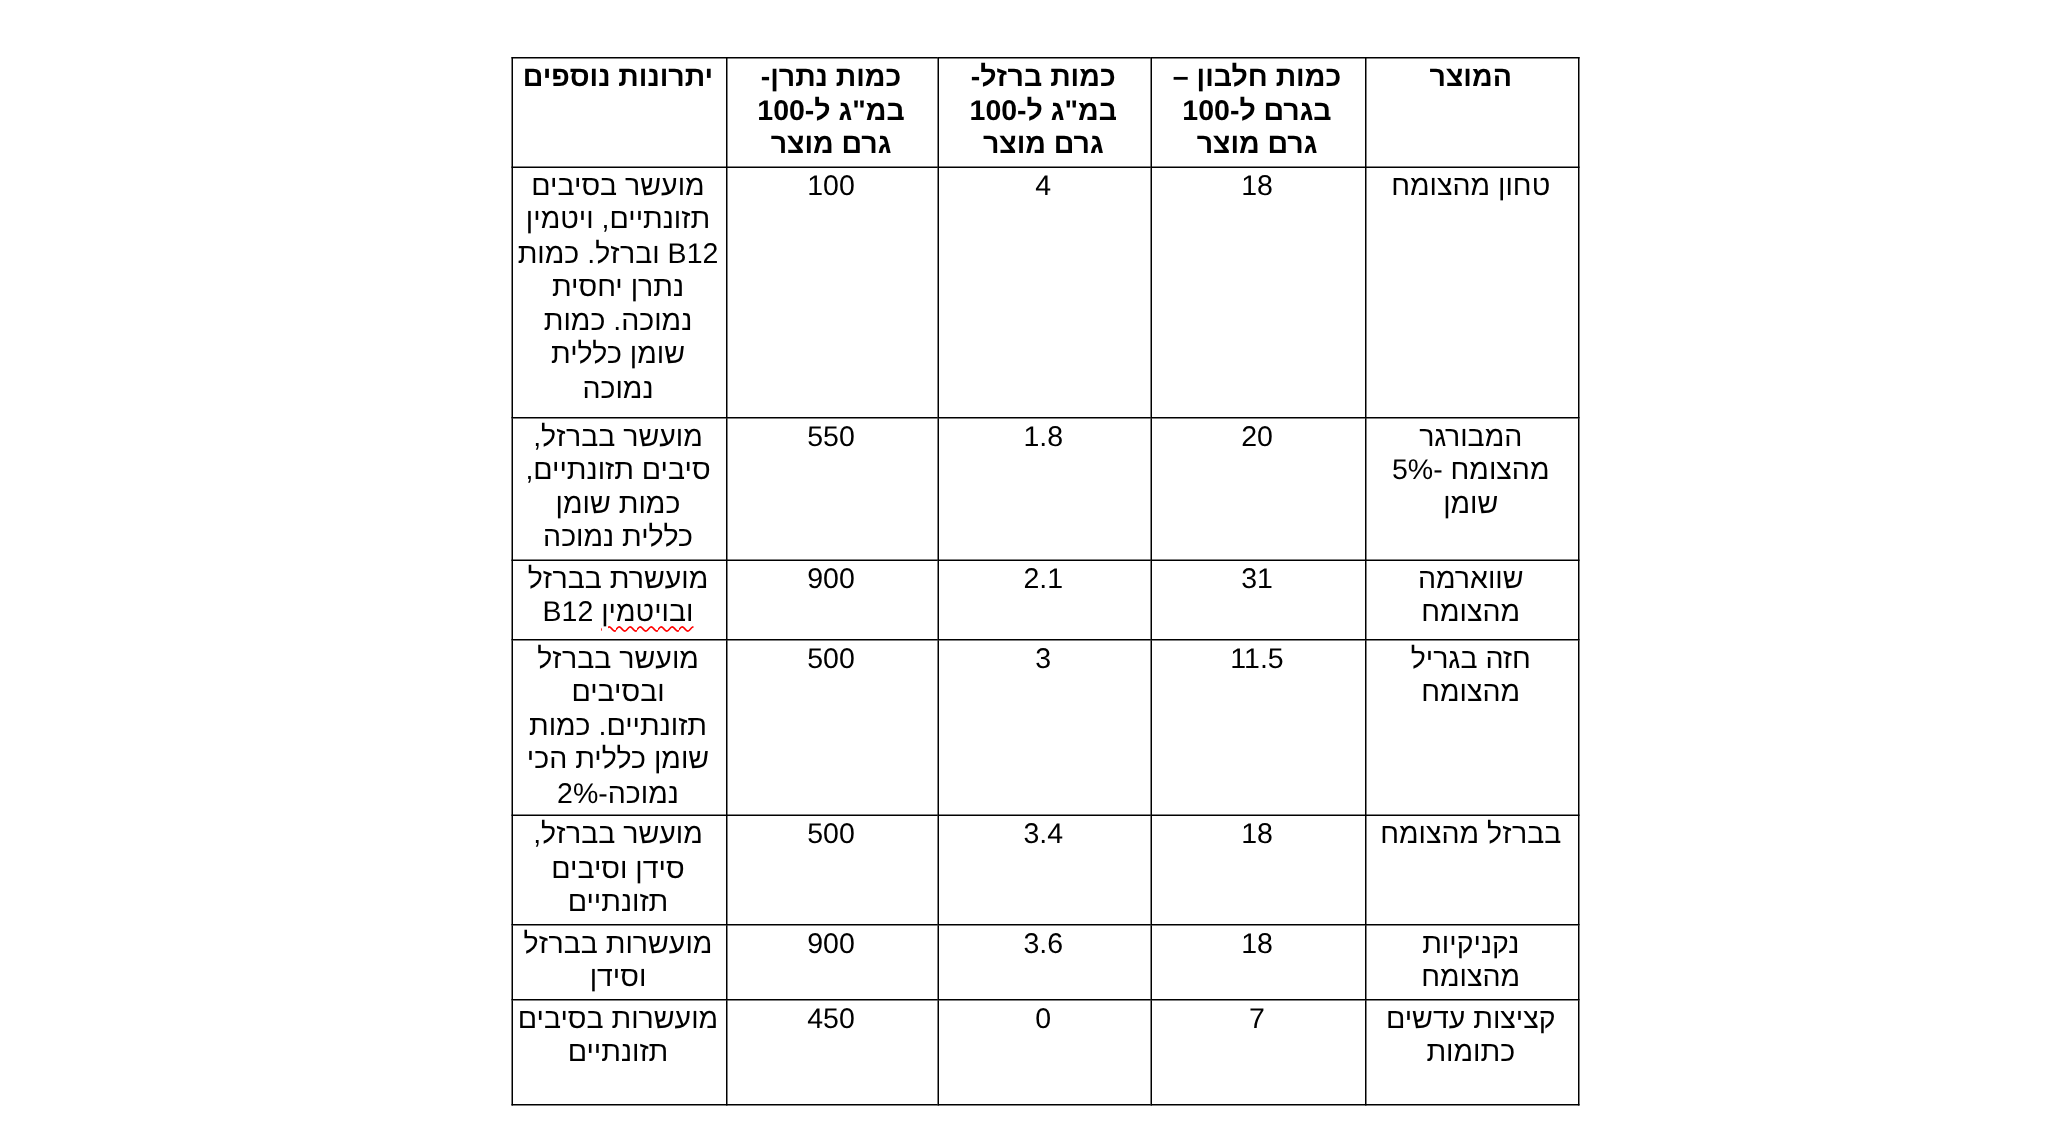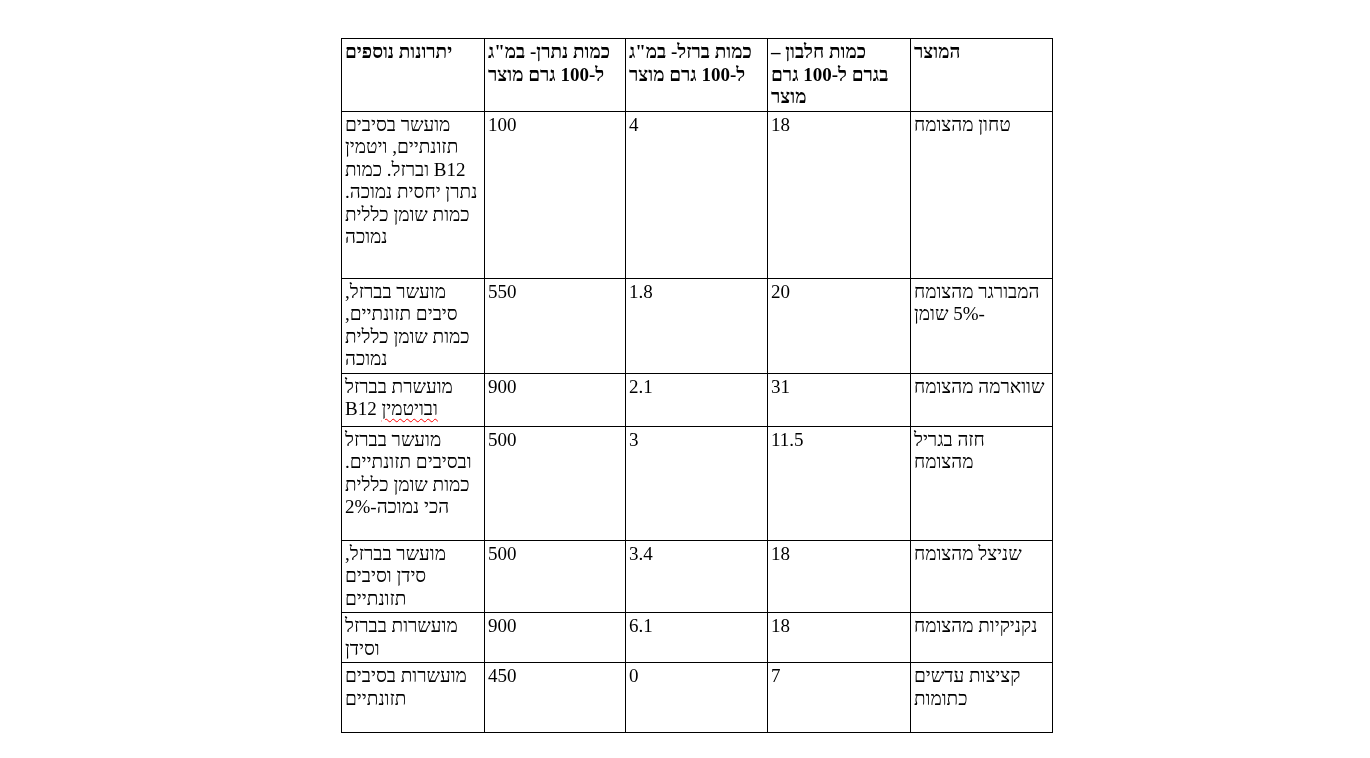--- a/index.html
+++ b/index.html
@@ -22,26 +22,25 @@
     width: 711px;
     border-collapse: collapse;
     table-layout: fixed;
     direction: rtl;
     color: var(--text-color, #000000);
   }
   table.nutrition th,
   table.nutrition td {
     border: 1px solid var(--border-color, #000000);
     vertical-align: top;
-    text-align: left;
+    text-align: center;
     padding: 2px 5px 2px 3px;
     font-size: 19px;
     line-height: 22.5px;
     word-wrap: break-word;
-    font-family: Liberation Serif, serif;
   }
   table.nutrition th {
     font-weight: bold;
   }
   
   thead tr            { height: 67px; }
   tbody tr:nth-child(1){ height: 167px; }
   tbody tr:nth-child(2){ height: 85px; }
   tbody tr:nth-child(3){ height: 53px; }
   tbody tr:nth-child(4){ height: 114px; }
@@ -103,30 +102,30 @@
           <td>מועשרת בברזל <span class="squiggle">ובויטמין</span> B12</td>
         </tr>
         <tr>
           <td>חזה בגריל מהצומח</td>
           <td>11.5</td>
           <td>3</td>
           <td>500</td>
           <td>מועשר בברזל ובסיבים תזונתיים. כמות שומן כללית הכי נמוכה-2%</td>
         </tr>
         <tr>
-          <td>שניצל מהצומח</td>
+          <td>בברזל מהצומח</td>
           <td>18</td>
           <td>3.4</td>
           <td>500</td>
           <td>מועשר בברזל, סידן וסיבים תזונתיים</td>
         </tr>
         <tr>
           <td>נקניקיות מהצומח</td>
           <td>18</td>
-          <td>6.1</td>
+          <td>3.6</td>
           <td>900</td>
           <td>מועשרות בברזל וסידן</td>
         </tr>
         <tr>
           <td>קציצות עדשים כתומות</td>
           <td>7</td>
           <td>0</td>
           <td>450</td>
           <td class="center">מועשרות בסיבים תזונתיים</td>
         </tr>

